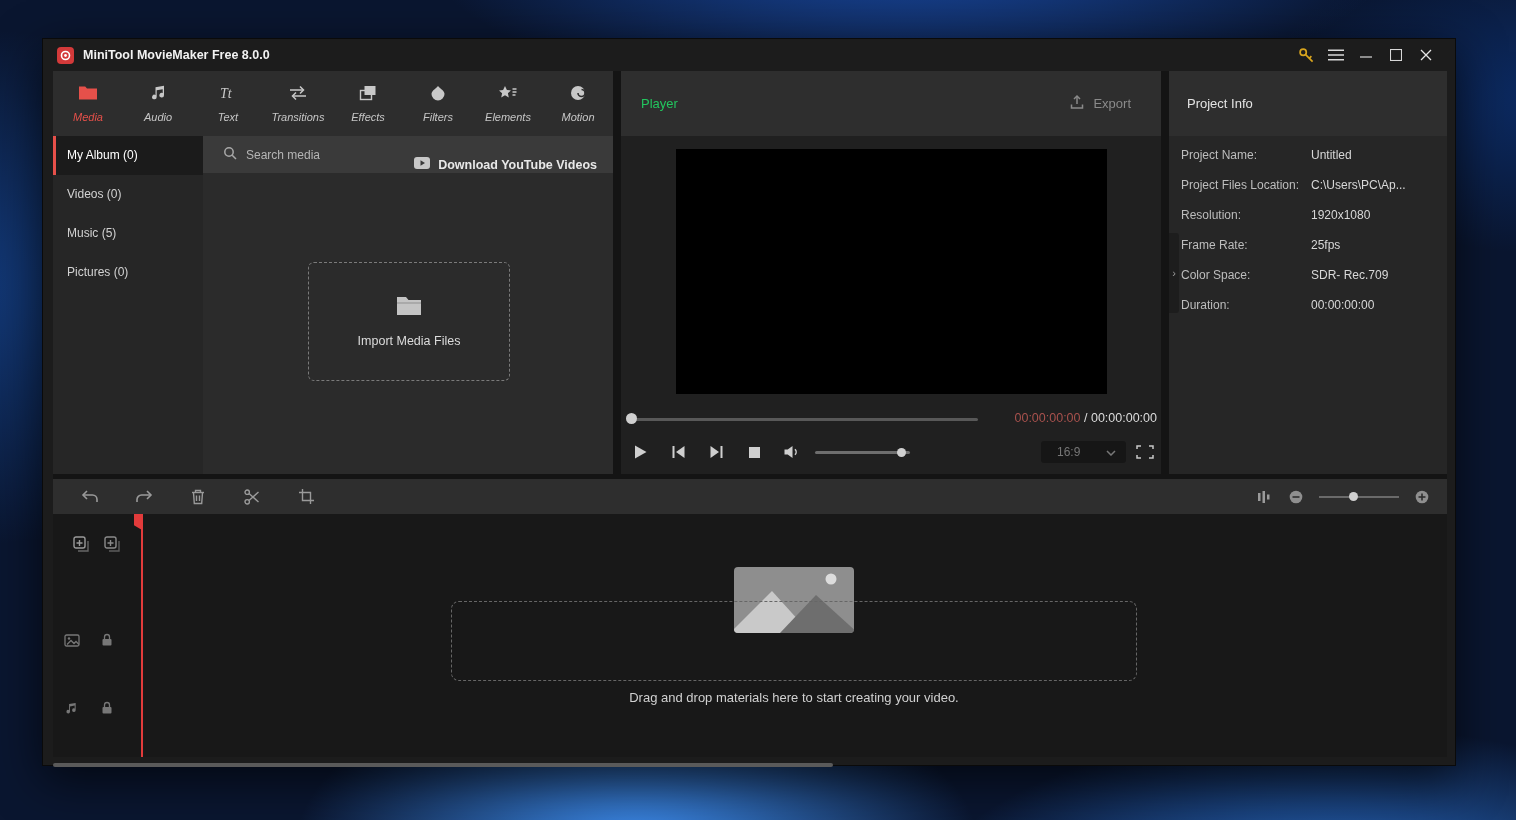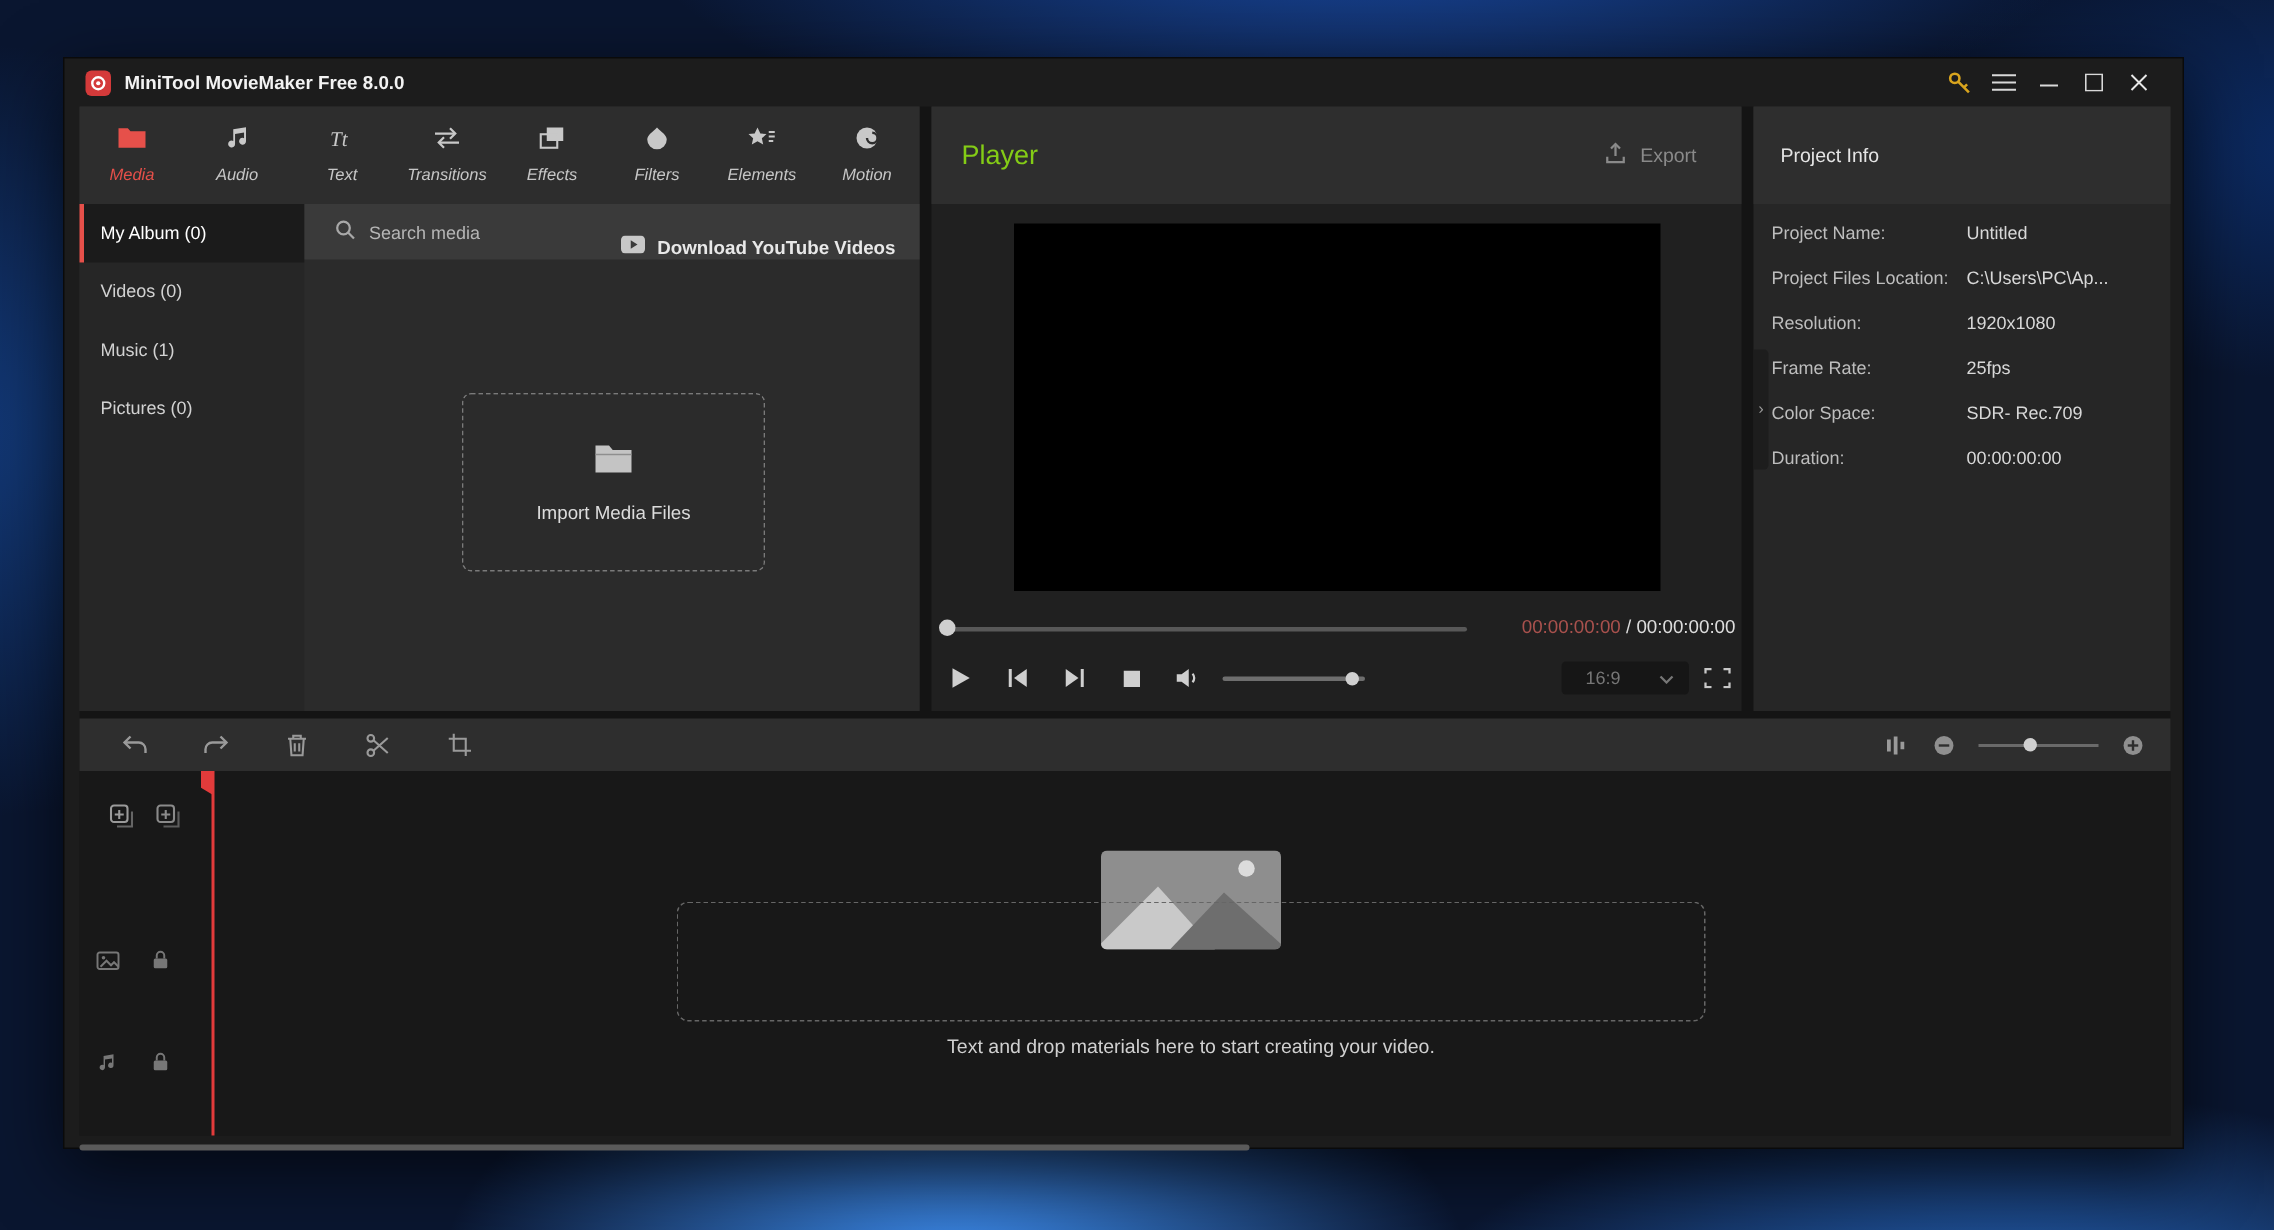--- a/index.html
+++ b/index.html
@@ -42,21 +42,21 @@
   .media-panel { position:absolute; left:150px; top:65px; width:410px; height:338px; background:#2b2b2b; }
   .search-row { height:37px; background:#3a3a3a; display:flex; align-items:center; padding:0 16px 0 20px; }
   .search-left { display:flex; align-items:center; gap:9px; color:#b5b5b5; font-size:12px; flex:1; }
   .download-group { display:flex; align-items:center; gap:8px; color:#e8e8e8; font-size:12.5px; font-weight:bold;margin-top:20px; }
   .import-box { position:absolute; left:105px; top:126px; width:202px; height:119px; border:1.5px dashed #7a7a7a; border-radius:6px;
     display:flex; flex-direction:column; align-items:center; justify-content:center; gap:13px; }
   .import-label { font-size:12.5px; color:#dcdcdc; }
   
   .player-block { position:absolute; left:568px; top:0; width:540px; height:403px; background:#202020; }
   .player-header { height:65px; background:#2e2e2e; display:flex; align-items:center; padding:0 30px 0 20px; }
-  .player-title { font-size:18px; color:#84cc16; flex:1; }
+  .player-title { font-size:13px; color:#22c55e; flex:1; }
   .export-btn { display:flex; align-items:center; gap:8px; color:#8a8a8a; font-size:13px; }
   .video-canvas { position:absolute; left:55px; top:78px; width:431px; height:245px; background:#000; }
   .seek-row { position:absolute; left:0; top:338px; width:540px; height:20px; }
   .seek-track { position:absolute; left:10px; top:9px; width:347px; height:3px; background:#585858; border-radius:2px; }
   .seek-handle { position:absolute; left:5px; top:4px; width:11px; height:11px; border-radius:50%; background:#cfcfcf; }
   .time-display { position:absolute; right:4px; top:2px; font-size:12.5px; white-space:nowrap; }
   .time-current { color:#a8514d; }
   .time-sep, .time-total { color:#dcdcdc; }
   .transport-row { position:absolute; left:0; top:364px; width:540px; height:34px; display:flex; align-items:center; }
   .tr-btn { width:38px; height:30px; display:flex; align-items:center; justify-content:center; }
@@ -193,21 +193,21 @@
                 <circle cx="8" cy="8" r="7" fill="#c8c8c8"></circle>
                 <path d="M8 8a3.5 3.5 0 1 0 3.5-3.5" stroke="#2d2d2d" stroke-width="1.6" fill="none"></path>
               </svg></span>
           <span class="tab-label">Motion</span>
         </div>
       </div>
 
       <div class="sidebar">
         <div class="sidebar-item active">My Album (0)</div>
         <div class="sidebar-item">Videos (0)</div>
-        <div class="sidebar-item">Music (1)</div>
+        <div class="sidebar-item">Music (5)</div>
         <div class="sidebar-item">Pictures (0)</div>
       </div>
 
       <div class="media-panel">
         <div class="search-row">
           <div class="search-left">
             <span><svg width="14" height="14" viewBox="0 0 14 14" fill="none" stroke="#a8a8a8" stroke-width="1.5">
                   <circle cx="6" cy="6" r="4.2"></circle>
                   <path d="M9.2 9.2 13 13"></path>
                 </svg></span>
@@ -448,18 +448,18 @@
             </clipPath>
           </defs>
         <g clip-path="url(#imgclip)">
           <rect width="120" height="66" fill="#8e8e8e"></rect>
           <path d="M-4 66 38 24 76 66z" fill="#c9c9c9"></path>
           <path d="M46 66 82 28l42 38z" fill="#6e6e6e"></path>
           <circle cx="97" cy="12" r="5.5" fill="#dcdcdc"></circle>
         </g>
       </svg>
       <div class="dropzone"></div>
-      <div class="drop-hint">Text and drop materials here to start creating your video.</div>
+      <div class="drop-hint">Drag and drop materials here to start creating your video.</div>
     </div>
   </div>
 
   <div class="h-scrollbar"></div>
 </div>
 
 </body></html>

